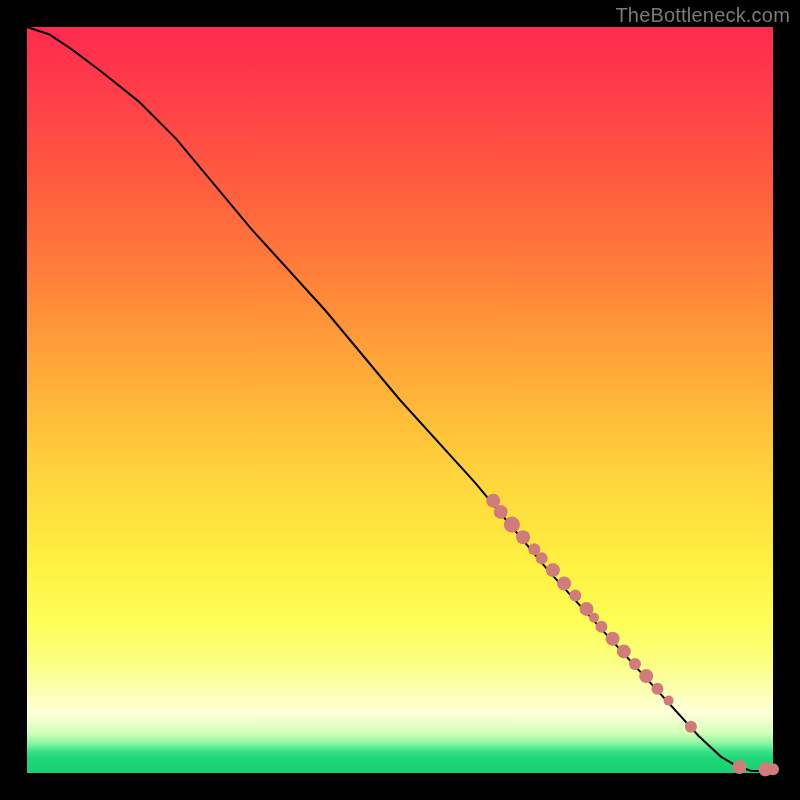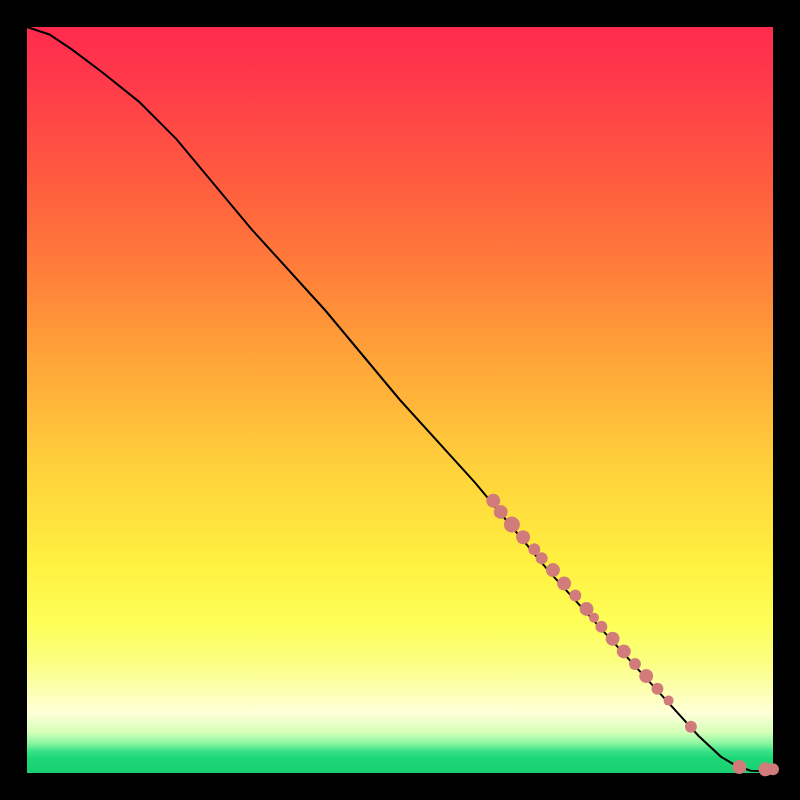--- a/index.html
+++ b/index.html
@@ -68,20 +68,21 @@
   }
   .curve circle.pt {
     fill: #d17b7b;
     stroke: none;
   }
 </style>
 </head>
 <body>
 
 <div class="frame">
+  <div class="watermark">TheBottleneck.com</div>
   <div class="plot-area">
     <svg class="curve" viewBox="0 0 746 746">
       <path class="line" d="M0.0 0.0 L22.4 7.5 L44.8 22.4 L74.6 44.8 L111.9 74.6 L149.2 111.9 L223.8 201.4 L298.4 283.5 L373.0 373.0 L447.6 455.1 L522.2 544.6 L596.8 626.6 L634.1 667.7 L671.4 708.7 L693.8 729.6 L708.7 738.5 L723.6 743.8 L746.0 744.5"></path>
       <g>
           <circle class="pt" cx="466.3" cy="473.7" r="7" fill="#d17b7b"></circle>
           <circle class="pt" cx="473.7" cy="484.9" r="7" fill="#d17b7b"></circle>
           <circle class="pt" cx="484.9" cy="497.6" r="8" fill="#d17b7b"></circle>
           <circle class="pt" cx="496.1" cy="510.3" r="7" fill="#d17b7b"></circle>
           <circle class="pt" cx="507.3" cy="522.2" r="6" fill="#d17b7b"></circle>
           <circle class="pt" cx="514.7" cy="531.2" r="6" fill="#d17b7b"></circle>

